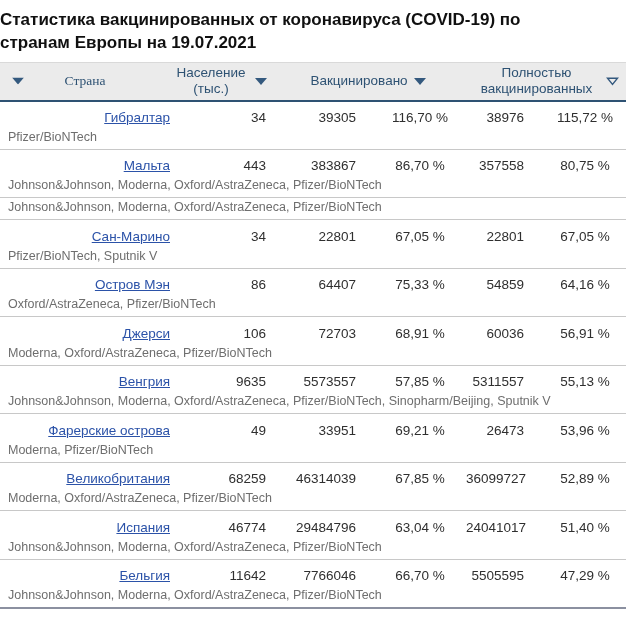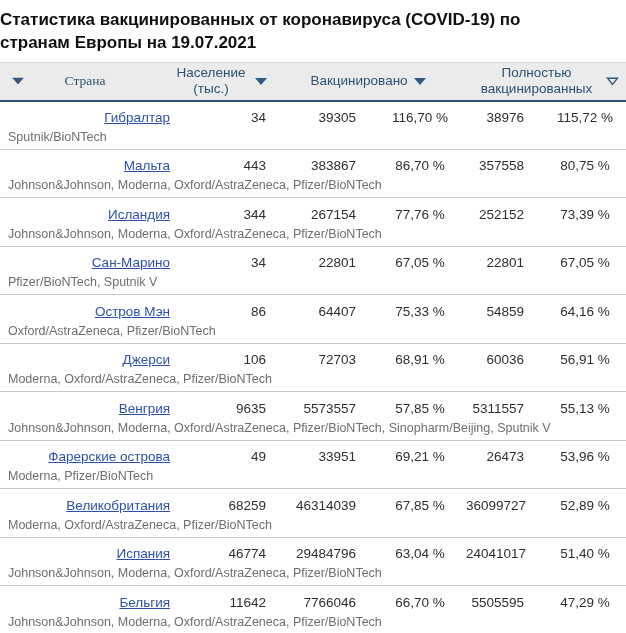--- a/index.html
+++ b/index.html
@@ -154,51 +154,41 @@
       <td class="td-country">
         <a>Гибралтар</a>
       </td>
       <td class="td-num">34</td>
       <td class="td-num">39305</td>
       <td class="td-pct">116,70 %</td>
       <td class="td-num">38976</td>
       <td class="td-pct td-fullpct">115,72 %</td>
     </tr>
     <tr class="vaccine-row">
-      <td colspan="6">Sputnik/BioNTech</td>
+      <td colspan="6">Pfizer/BioNTech</td>
     </tr>
   </tbody>
 
   <tbody class="country-block">
     <tr class="main-row">
       <td class="td-country">
         <a>Мальта</a>
       </td>
       <td class="td-num">443</td>
       <td class="td-num">383867</td>
       <td class="td-pct">86,70 %</td>
       <td class="td-num">357558</td>
       <td class="td-pct td-fullpct">80,75 %</td>
     </tr>
     <tr class="vaccine-row">
       <td colspan="6">Johnson&amp;Johnson, Moderna, Oxford/AstraZeneca, Pfizer/BioNTech</td>
     </tr>
   </tbody>
 
   <tbody class="country-block">
-    <tr class="main-row">
-      <td class="td-country">
-        <a>Исландия</a>
-      </td>
-      <td class="td-num">344</td>
-      <td class="td-num">267154</td>
-      <td class="td-pct">77,76 %</td>
-      <td class="td-num">252152</td>
-      <td class="td-pct td-fullpct">73,39 %</td>
-    </tr>
     <tr class="vaccine-row">
       <td colspan="6">Johnson&amp;Johnson, Moderna, Oxford/AstraZeneca, Pfizer/BioNTech</td>
     </tr>
   </tbody>
 
   <tbody class="country-block">
     <tr class="main-row">
       <td class="td-country">
         <a>Сан-Марино</a>
       </td>

